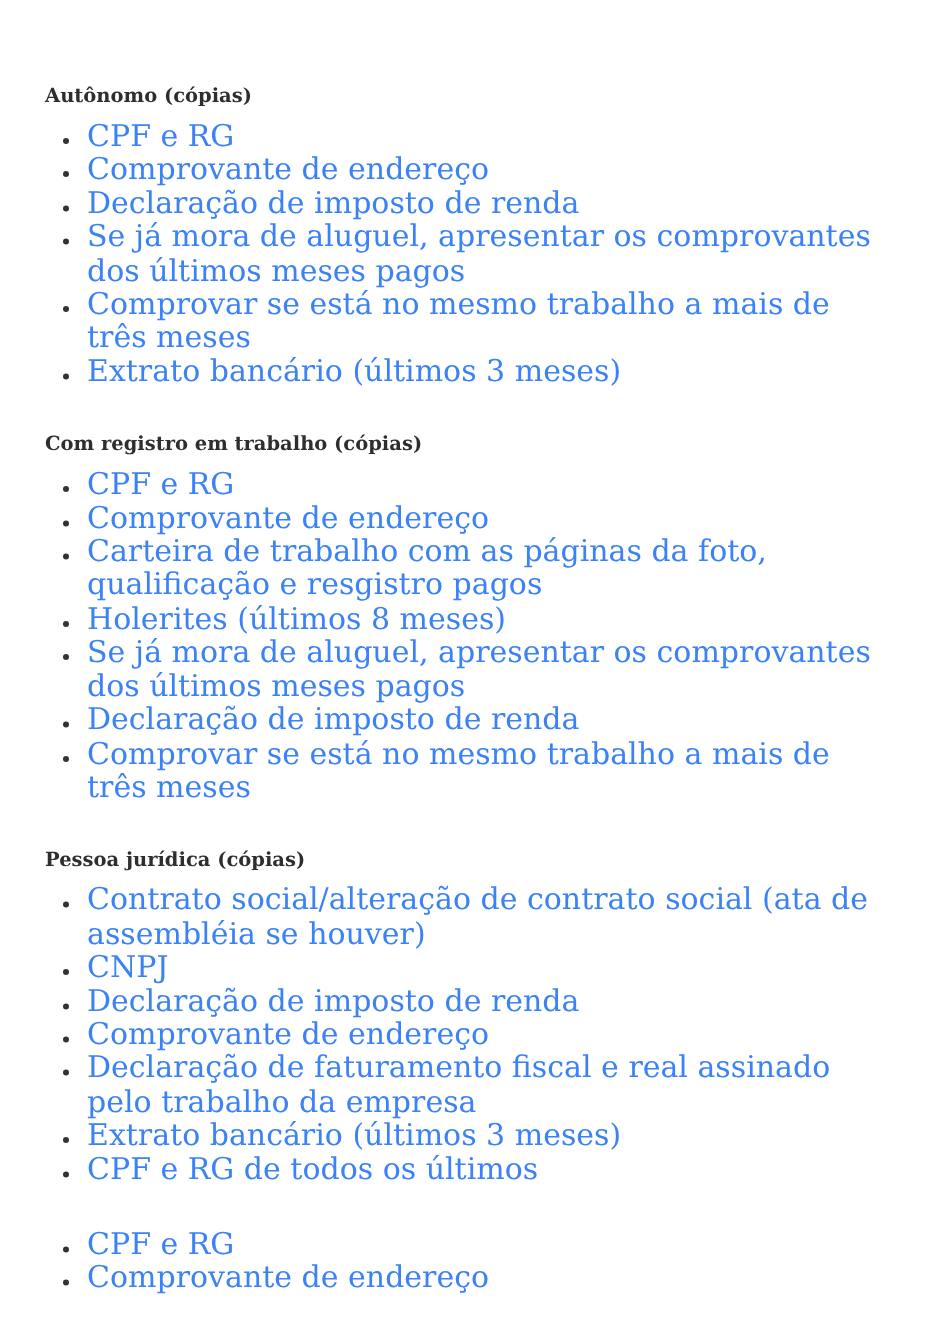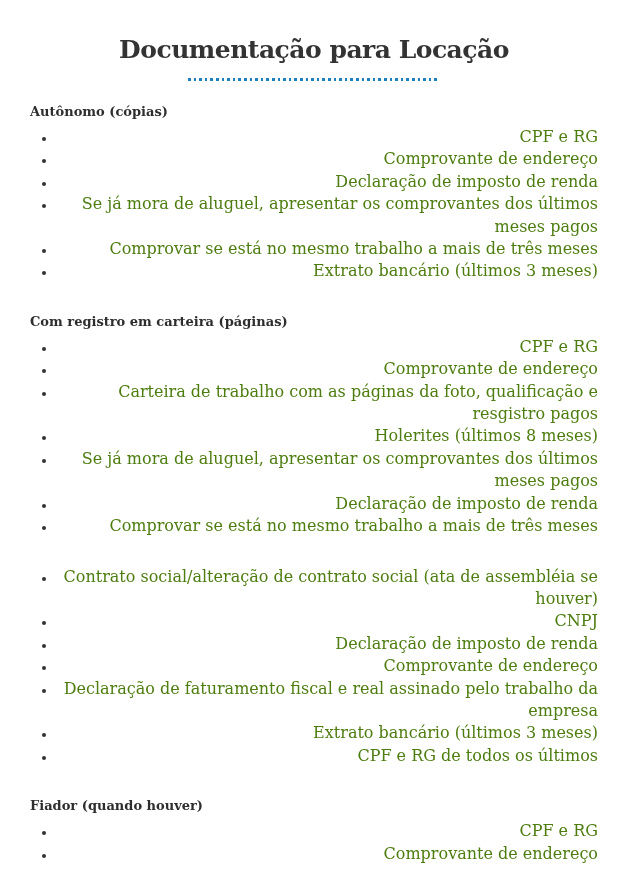--- a/index.html
+++ b/index.html
@@ -57,76 +57,71 @@
     font-size: 13px;
     line-height: 22px;
     color: #2e2e2e;
   }
   .section-list {
     margin: 0;
     padding: 0 0 0 26px;
     list-style: disc outside;
   }
   .section-list li {
-    font-size: 16px;
+    font-size: 20px;
     line-height: 22.4px;
-    color: #4d7c0f;
+    color: #3b82f6;
     padding-left: 2px;
-    text-align: right;
   }
   .section-list li::marker {
     font-size: 12px;
     color: #333333;
   }
 </style>
 </head>
 <body>
 
 <div class="page">
-  <header class="doc-header">
-    <h1 class="doc-title">Documentação para Locação</h1>
-    <div class="title-dots"></div>
-  </header>
 
   <main class="sections" id="sections">
       <section class="doc-section">
         <h2 class="section-heading">Autônomo (cópias)</h2>
         <ul class="section-list">
           <li>CPF e RG</li>
           <li>Comprovante de endereço</li>
           <li>Declaração de imposto de renda</li>
           <li>Se já mora de aluguel, apresentar os comprovantes dos últimos meses pagos</li>
           <li>Comprovar se está no mesmo trabalho a mais de três meses</li>
           <li>Extrato bancário (últimos 3 meses)</li>
         </ul>
       </section>
       <section class="doc-section">
-        <h2 class="section-heading">Com registro em carteira (páginas)</h2>
+        <h2 class="section-heading">Com registro em trabalho (cópias)</h2>
         <ul class="section-list">
           <li>CPF e RG</li>
           <li>Comprovante de endereço</li>
           <li>Carteira de trabalho com as páginas da foto, qualificação e resgistro pagos</li>
           <li>Holerites (últimos 8 meses)</li>
           <li>Se já mora de aluguel, apresentar os comprovantes dos últimos meses pagos</li>
           <li>Declaração de imposto de renda</li>
           <li>Comprovar se está no mesmo trabalho a mais de três meses</li>
         </ul>
       </section>
       <section class="doc-section">
+        <h2 class="section-heading">Pessoa jurídica (cópias)</h2>
         <ul class="section-list">
           <li>Contrato social/alteração de contrato social (ata de assembléia se houver)</li>
           <li>CNPJ</li>
           <li>Declaração de imposto de renda</li>
           <li>Comprovante de endereço</li>
           <li>Declaração de faturamento fiscal e real assinado pelo trabalho da empresa</li>
           <li>Extrato bancário (últimos 3 meses)</li>
           <li>CPF e RG de todos os últimos</li>
         </ul>
       </section>
       <section class="doc-section">
-        <h2 class="section-heading">Fiador (quando houver)</h2>
         <ul class="section-list">
           <li>CPF e RG</li>
           <li>Comprovante de endereço</li>
         </ul>
       </section>
     </main>
 </div>
 
 </body></html>

